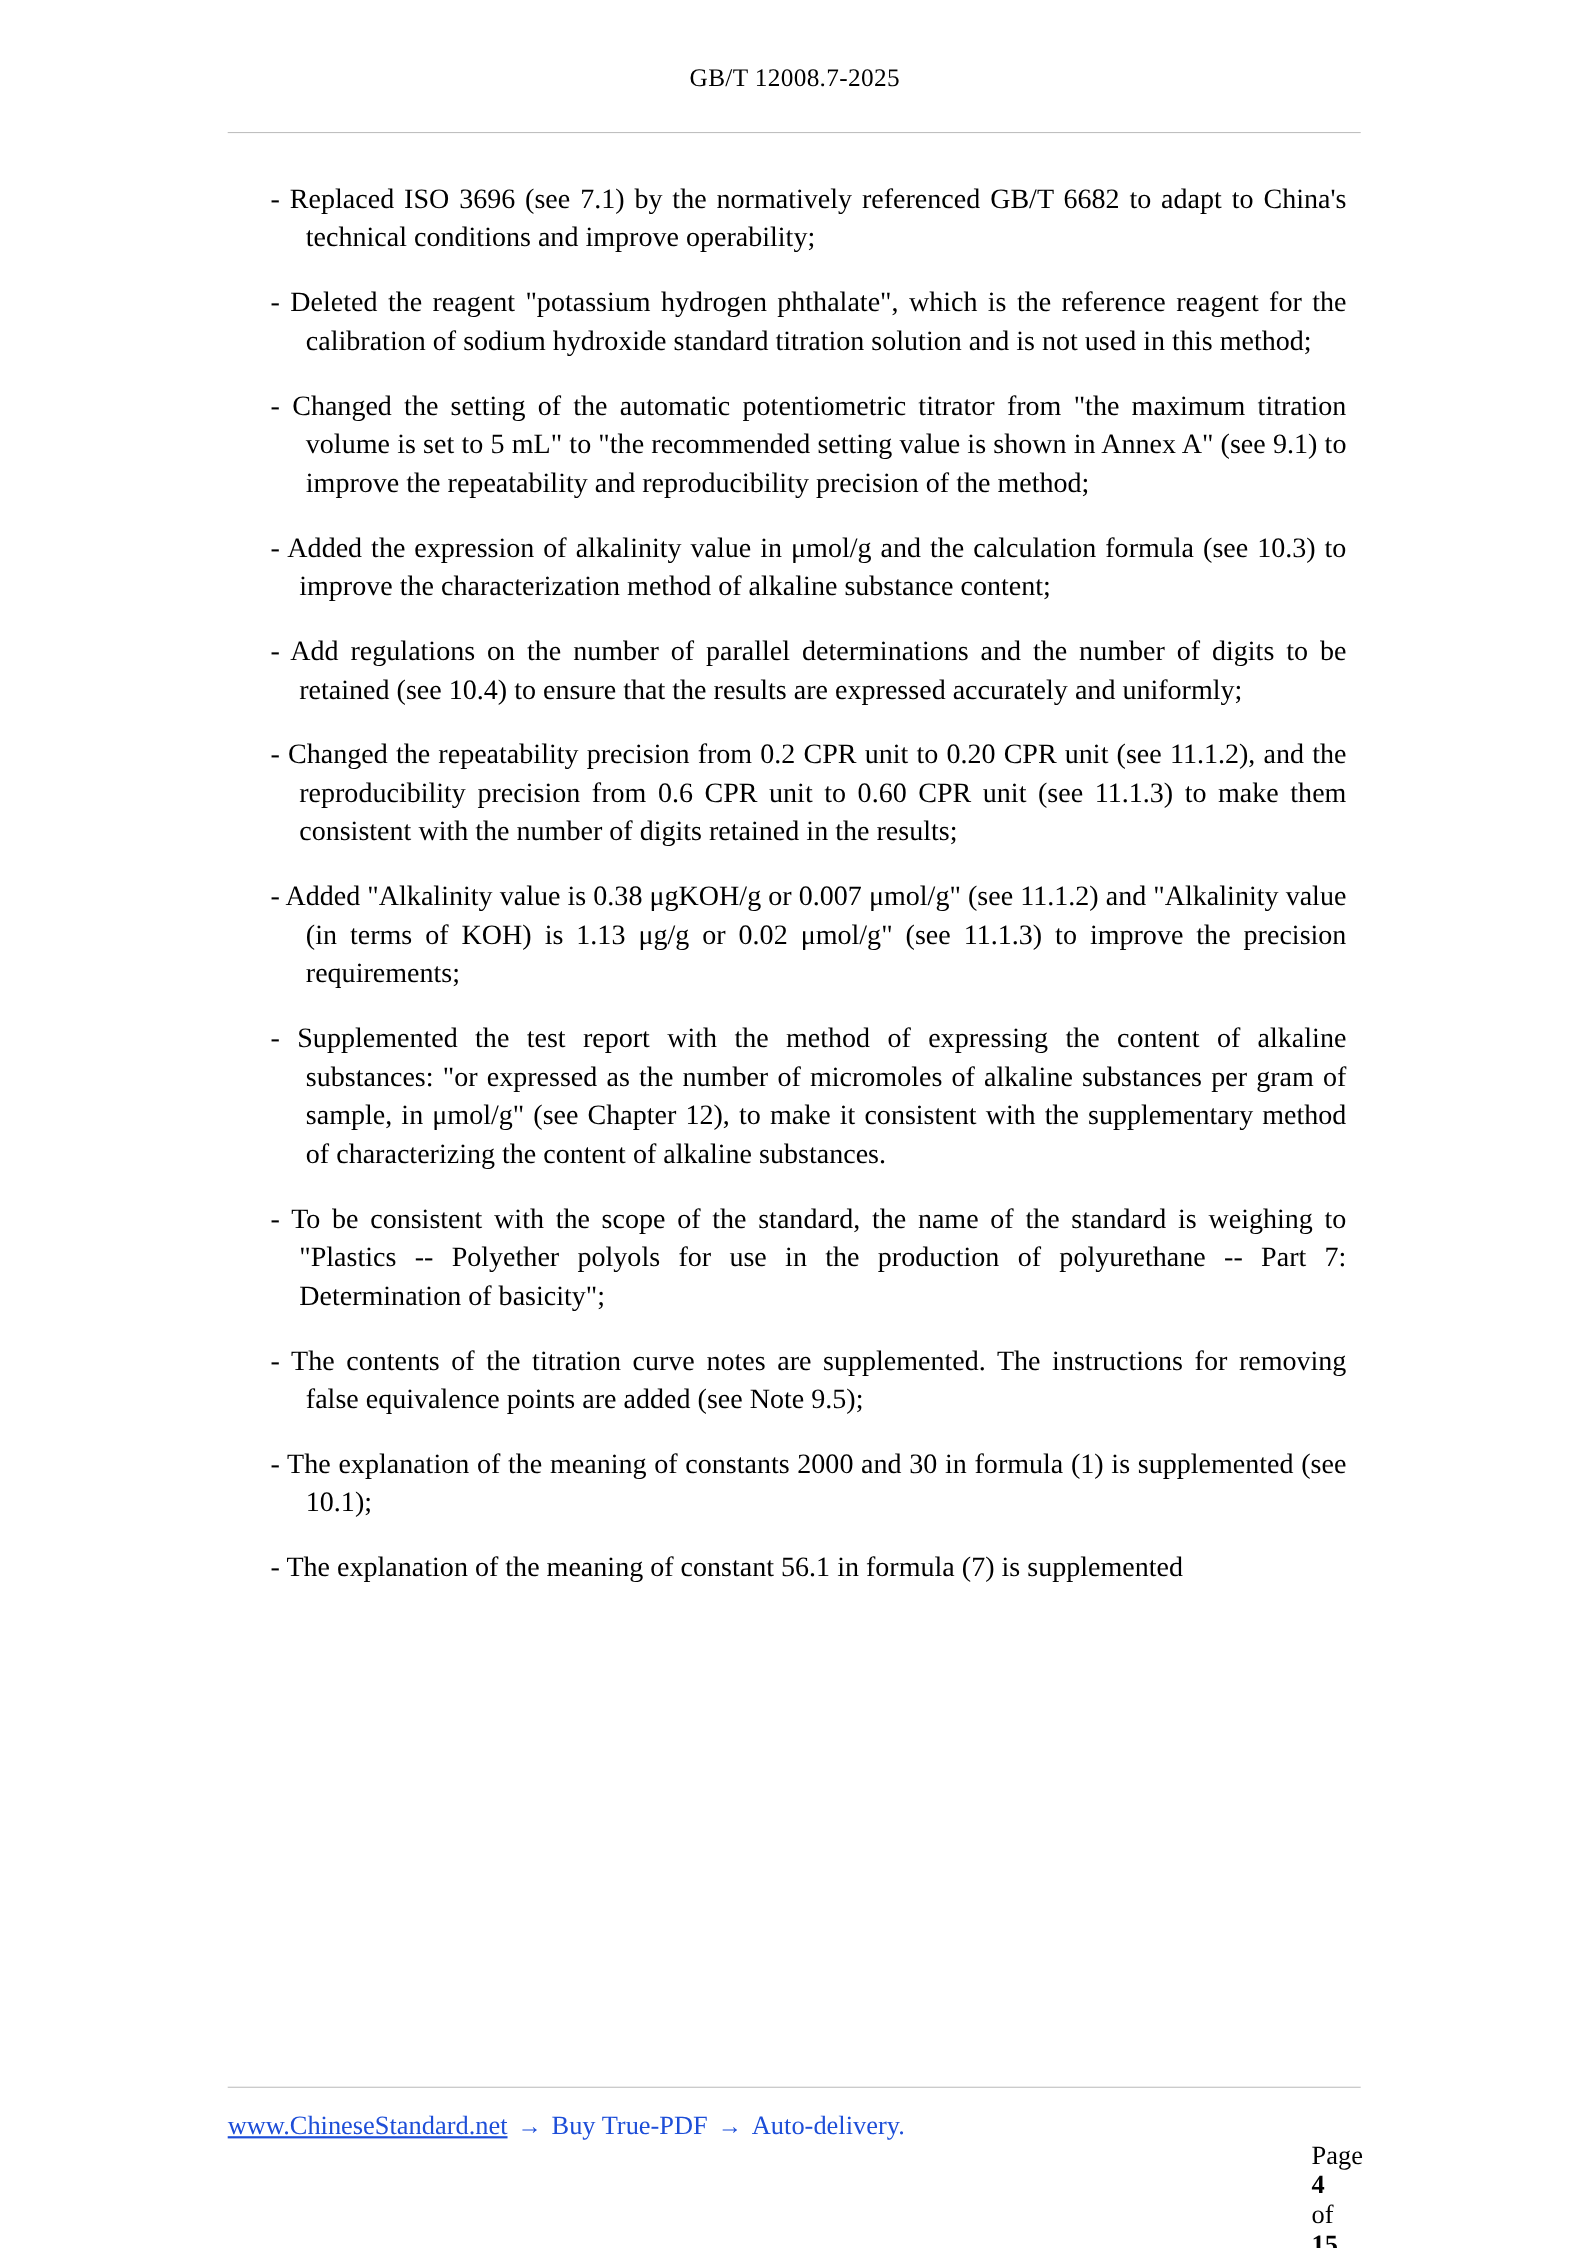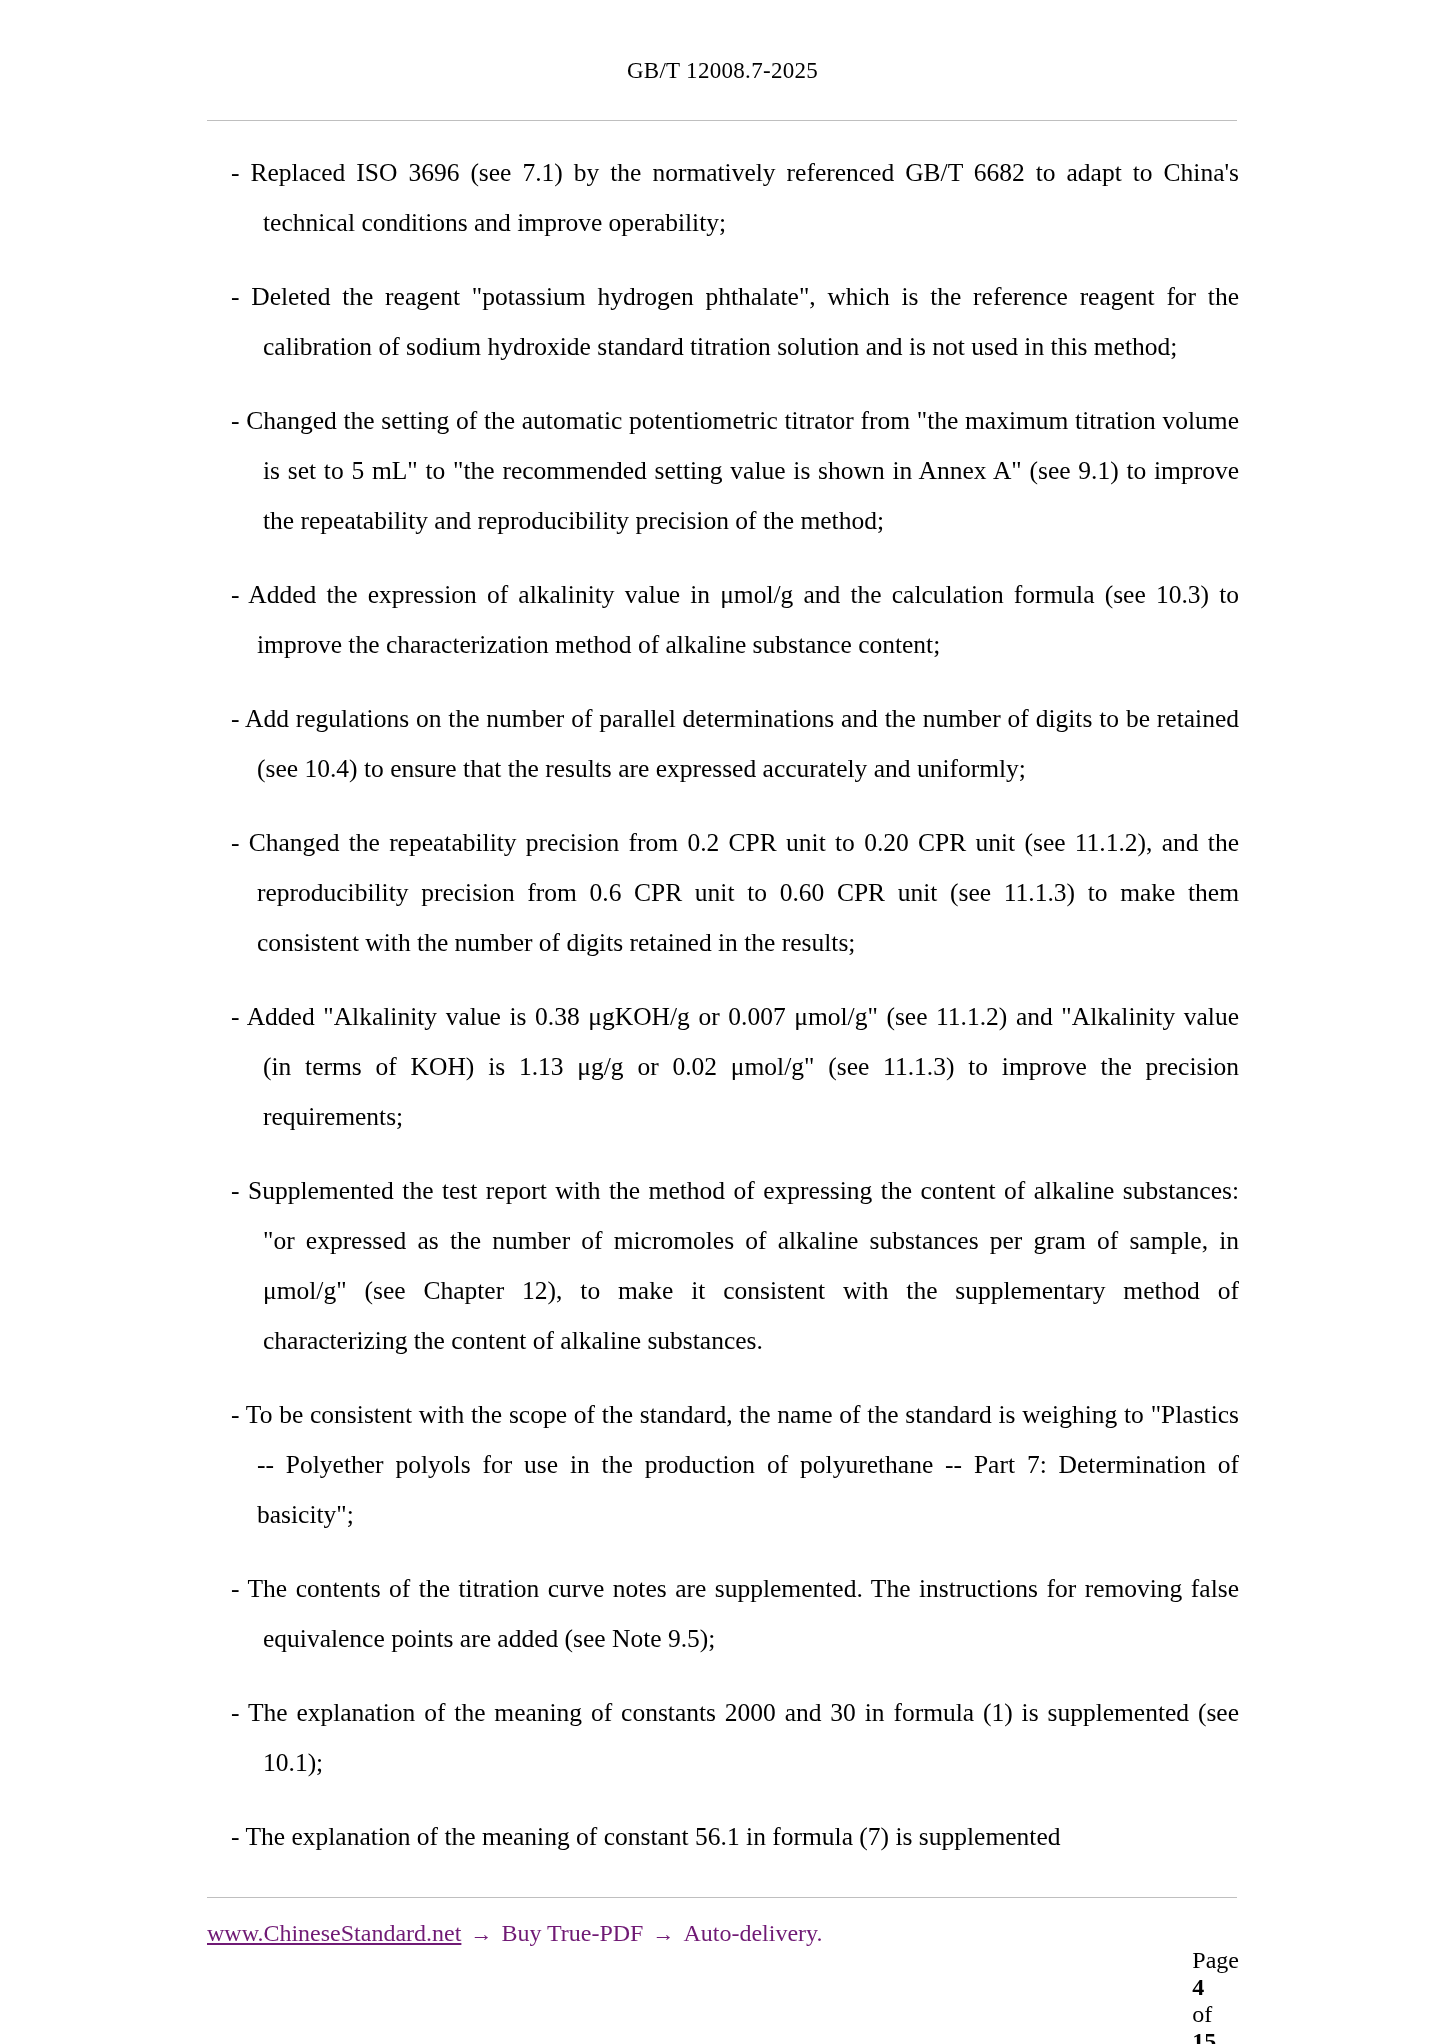--- a/index.html
+++ b/index.html
@@ -40,23 +40,23 @@
     height: 1px;
     background: #bfbfbf;
   }
   .content {
     position: absolute;
     top: 148px;
     left: 207px;
     width: 1032px;
   }
   p {
-    margin: 0;
+    margin: 15px;
     font-size: 25.5px;
-    line-height: 50px;
+    line-height: 35px;
     text-align: justify;
     text-justify: inter-word;
   }
   .dash-item {
     margin-bottom: 24px;
     padding-left: 56px;
     text-indent: -32px;
   }
   .dash-item.tight {
     padding-left: 50px;
@@ -83,21 +83,21 @@
     left: 207px;
     width: 1032px;
     font-size: 24px;
     display: flex;
     align-items: baseline;
   }
   .footer-left {
     display: flex;
     align-items: baseline;
     gap: 9px;
-    color: #701a75;
+    color: #1d4ed8;
   }
   .footer-url {
     text-decoration: underline;
   }
   .arrow {
     font-size: 22px;
   }
   .footer-right {
     margin-left: auto;
     white-space: pre;

